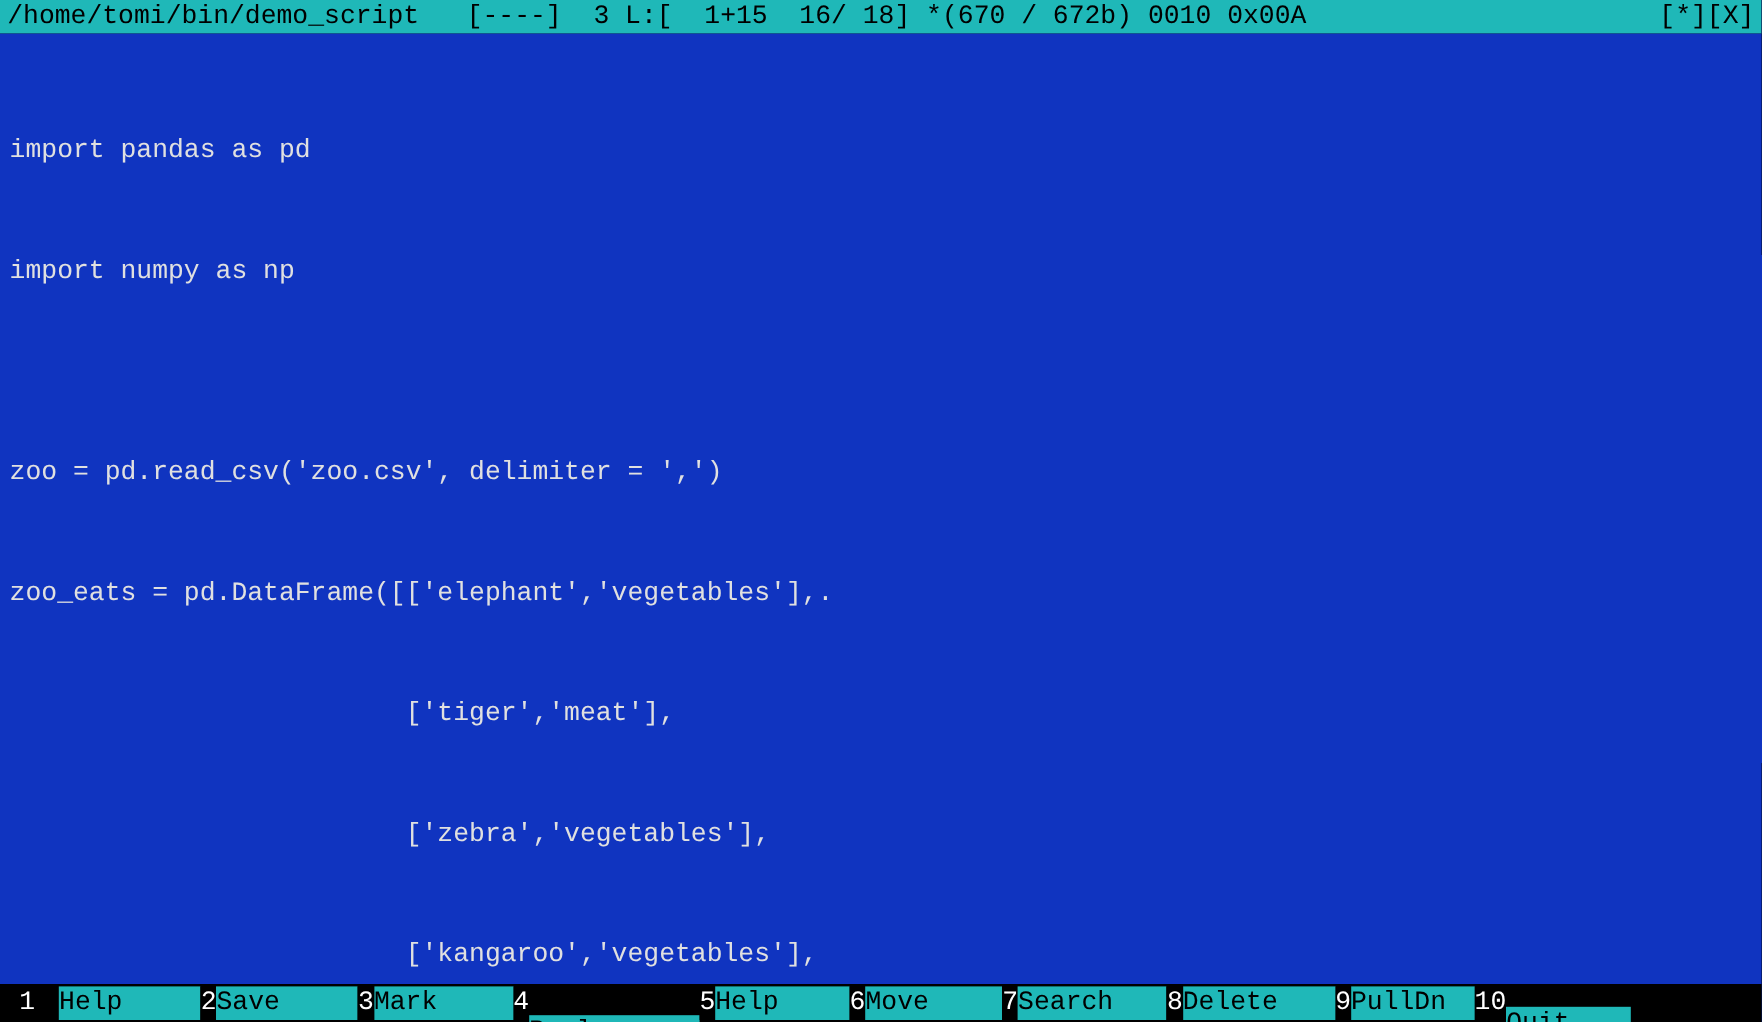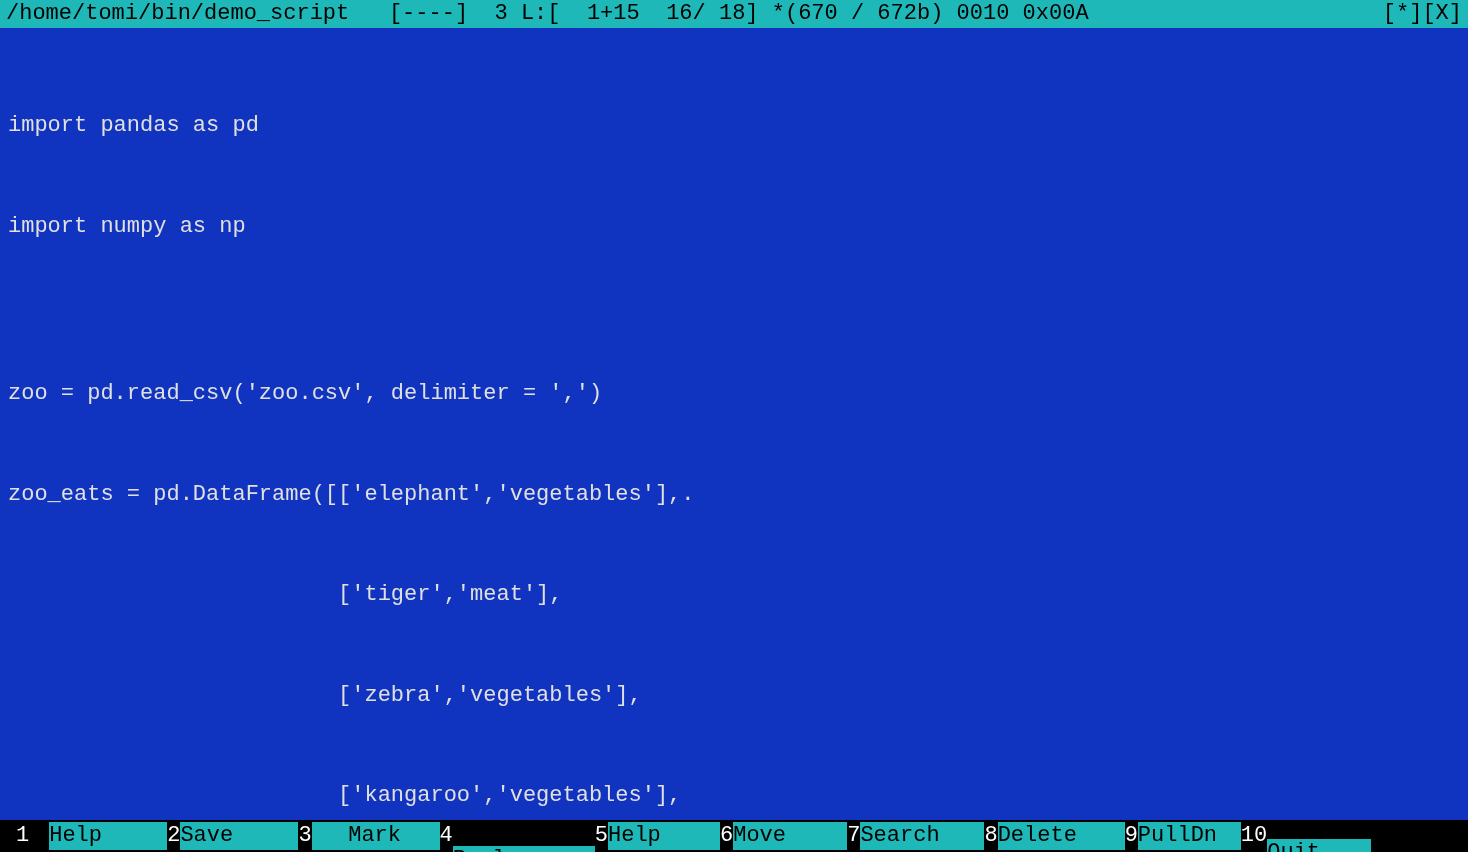--- a/index.html
+++ b/index.html
@@ -74,21 +74,21 @@
     .footer-label {
       background: #1fb8b8;
       color: #000;
       display: inline-block;
       height: 28px;
       line-height: 28px;
       padding-right: 2px;
     }
     .footer-item:nth-child(1) .footer-label { width: 118px; margin-left: 20px; }
     .footer-item:nth-child(2) .footer-label { width: 118px; }
-    .footer-item:nth-child(3) .footer-label { width: 128px; text-align: center; }
+    .footer-item:nth-child(3) .footer-label { width: 116px; }
     .footer-item:nth-child(4) .footer-label { width: 142px; margin-top: 47px; }
     .footer-item:nth-child(5) .footer-label { width: 112px; }
     .footer-item:nth-child(6) .footer-label { width: 114px; }
     .footer-item:nth-child(7) .footer-label { width: 124px; }
     .footer-item:nth-child(8) .footer-label { width: 127px; }
     .footer-item:nth-child(9) .footer-label { width: 103px; }
     .footer-item:nth-child(10) .footer-label { width: 104px; margin-top: 33px; }
   </style>
 </head>
 <body>

